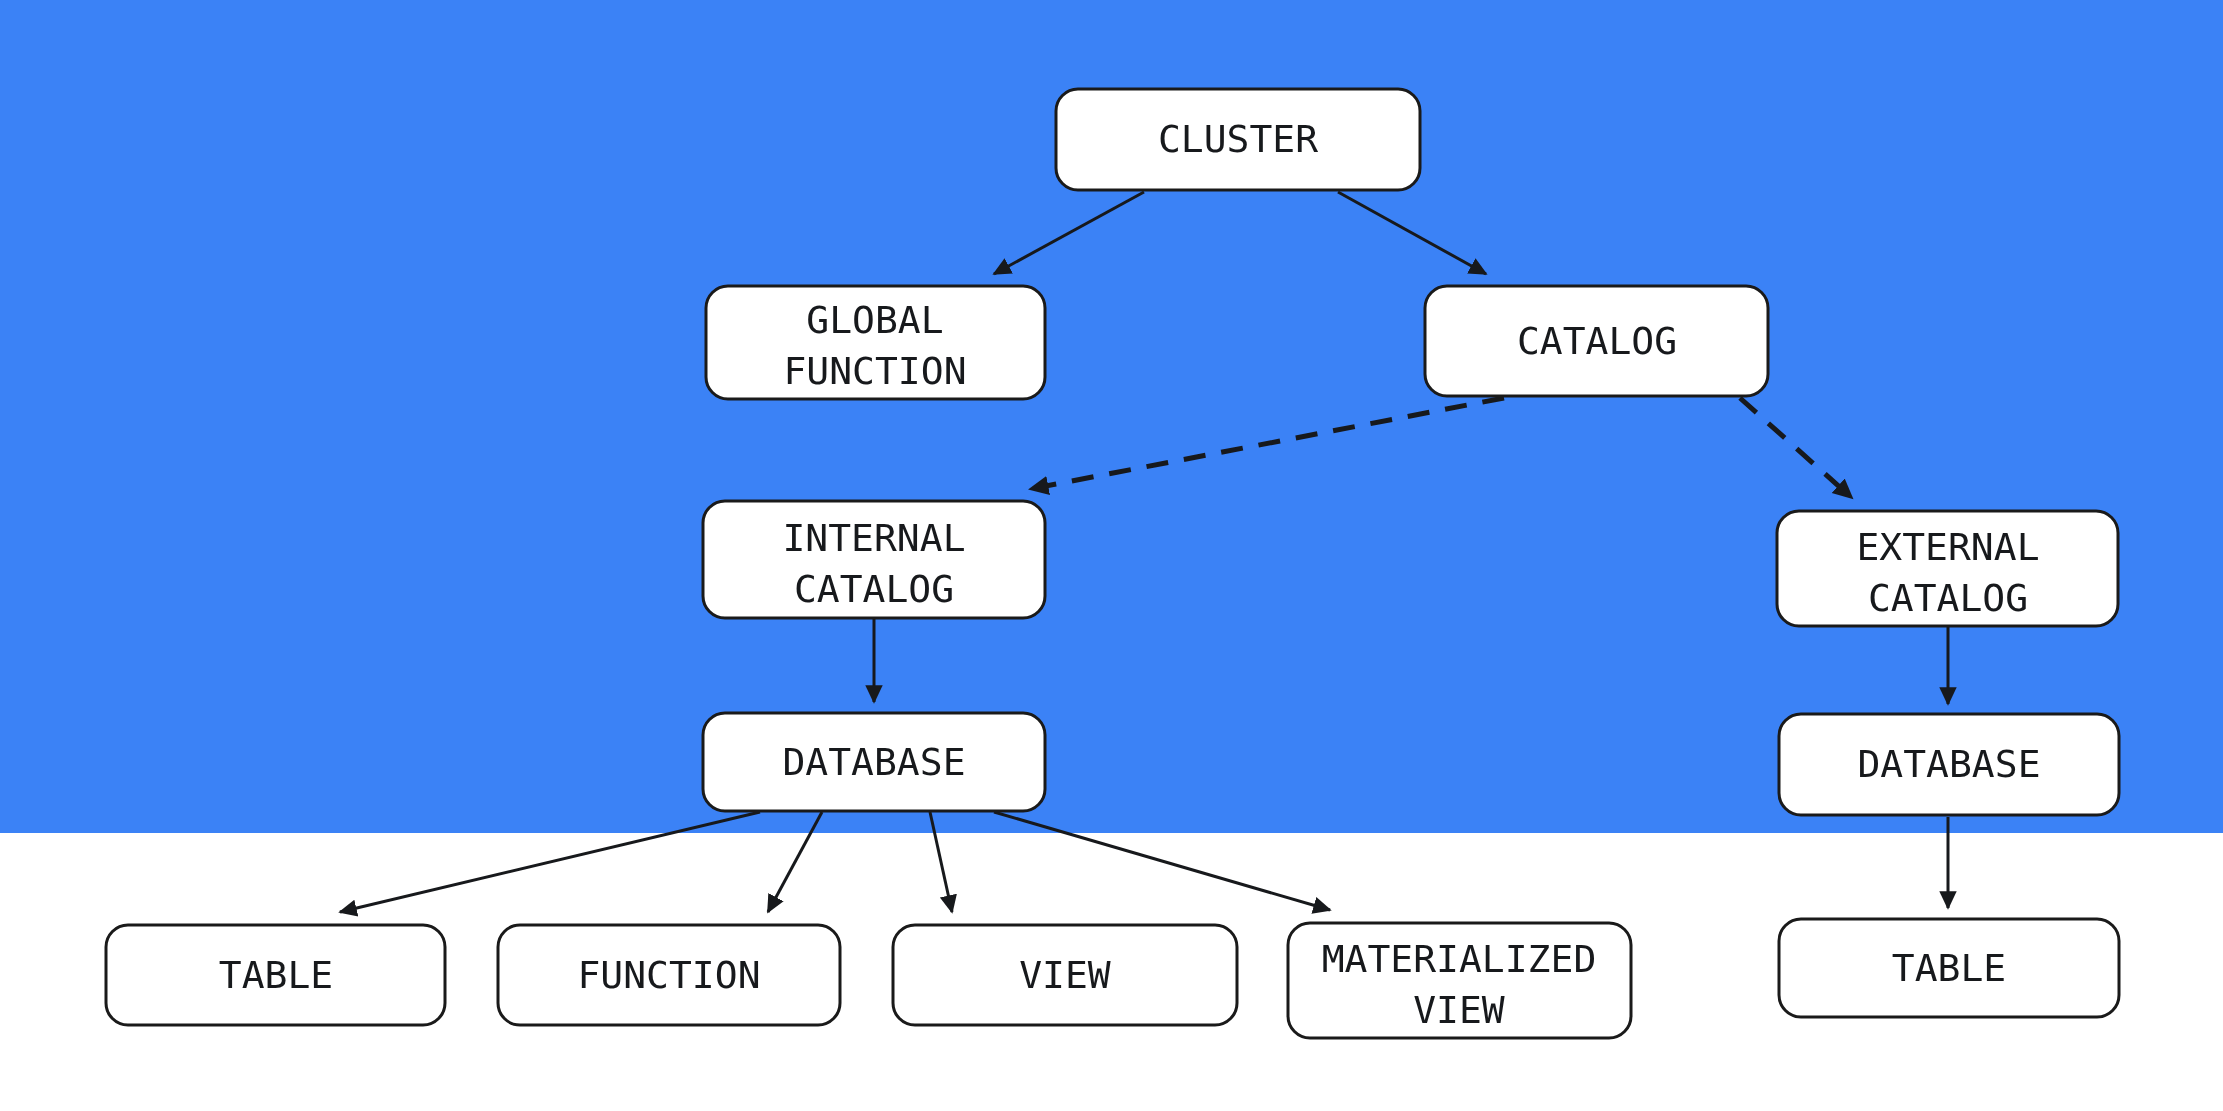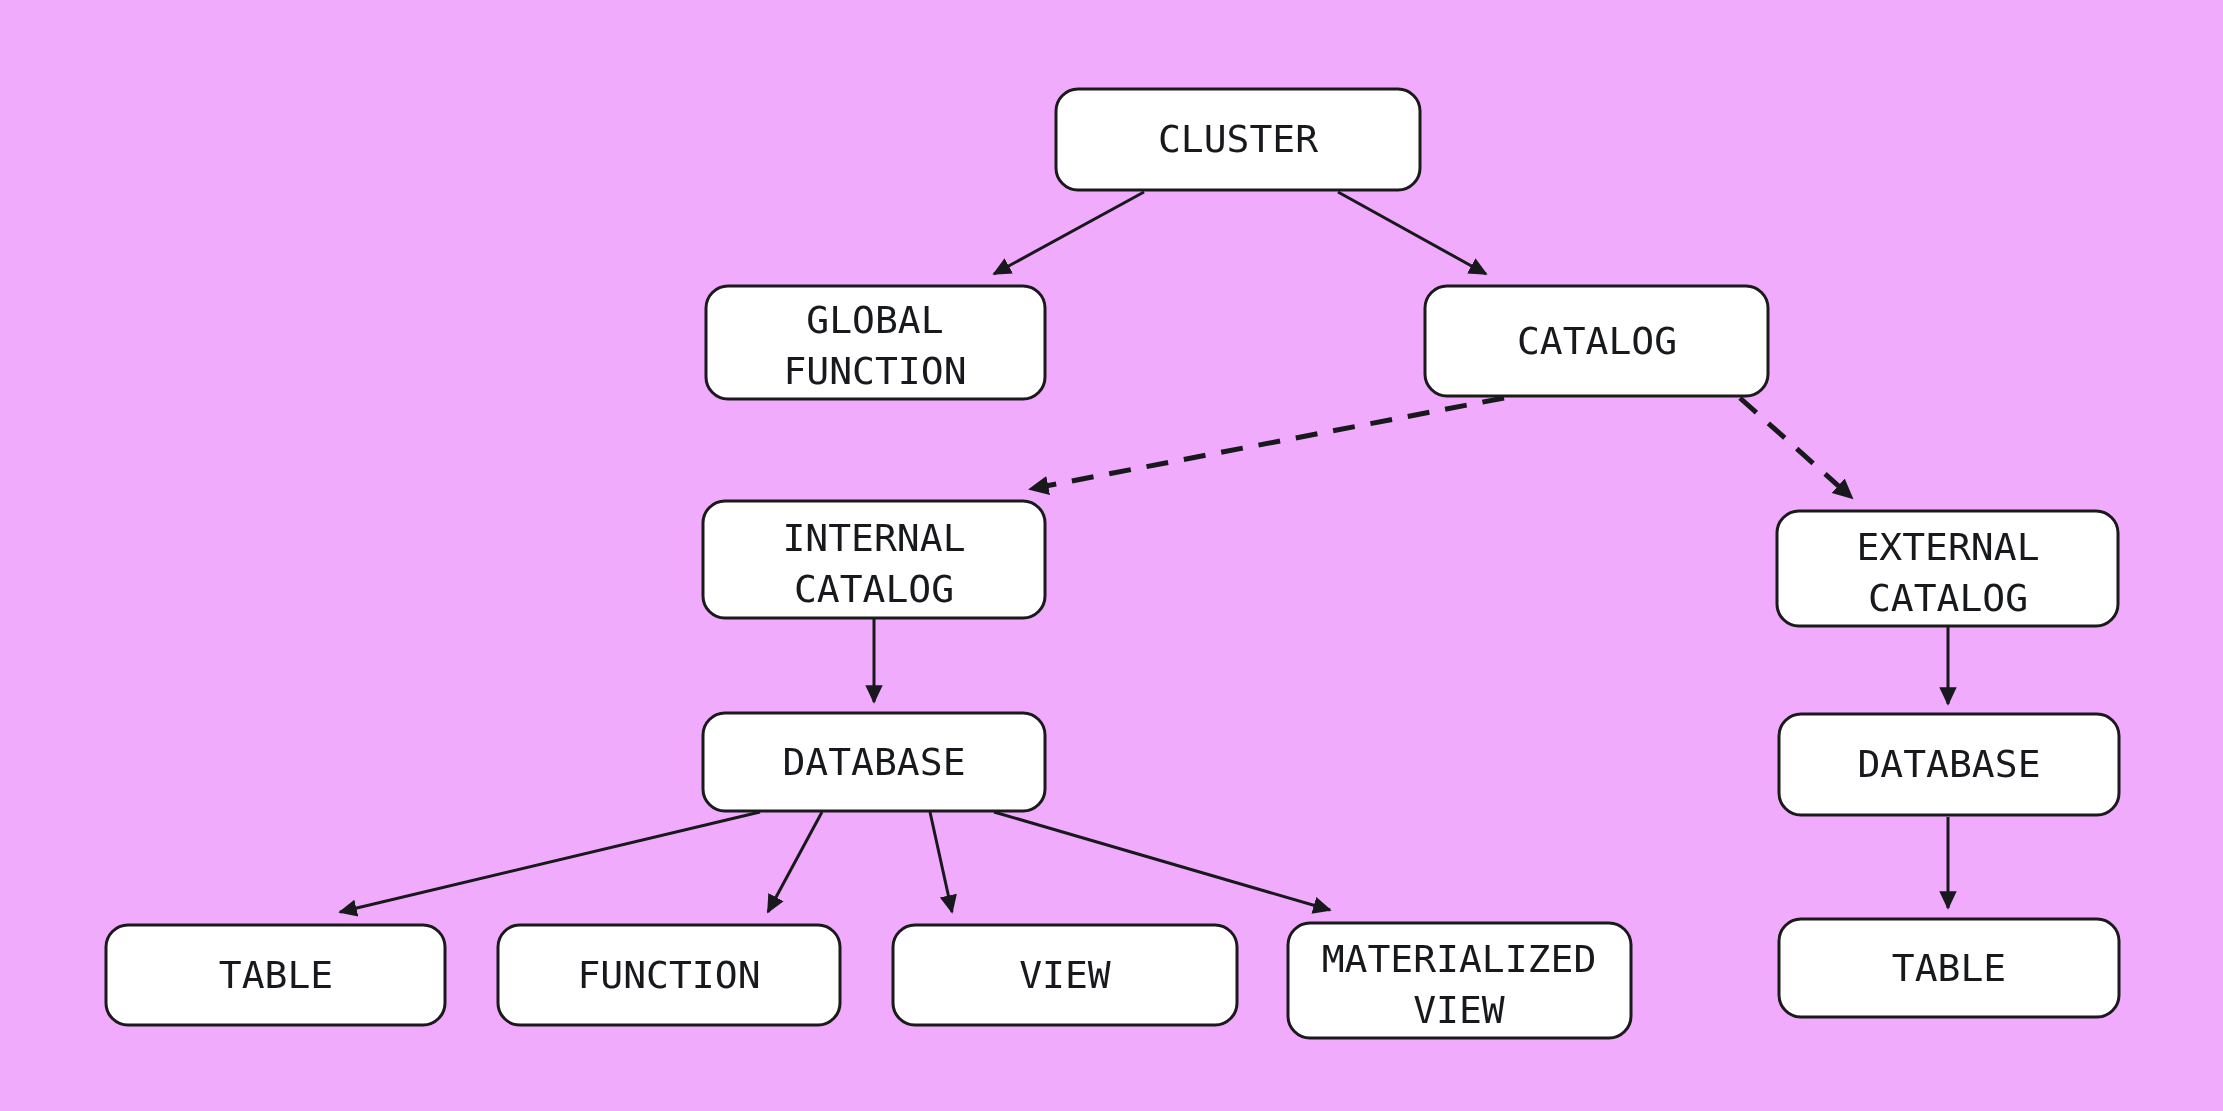--- a/index.html
+++ b/index.html
@@ -9,22 +9,22 @@
   }
   body {
     width: 2223px;
     height: 1111px;
     overflow: hidden;
     font-family: "DejaVu Sans Mono", "Liberation Mono", monospace;
   }
   #diagram-root {
     position: relative;
     width: 2223px;
-    height: 1111px;
-    background: #f0abfc;
+    height: 833px;
+    background: #3b82f6;
   }
   svg#diagram-svg {
     position: absolute;
     top: 0;
     left: 0;
     width: 2223px;
     height: 1111px;
     display: block;
   }
   .node-rect {

